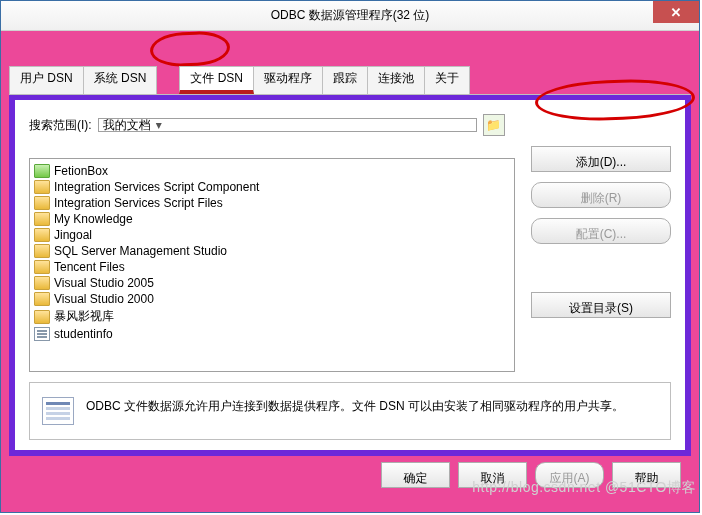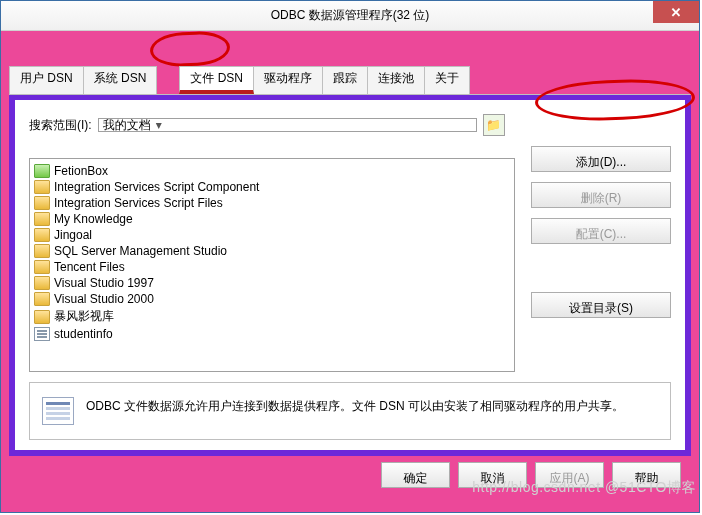--- a/index.html
+++ b/index.html
@@ -26,21 +26,21 @@
   .listbox { flex: 1; border: 1px solid #a0a0a0; background: #fff; overflow: auto; padding: 4px 2px; margin-top: 12px; }
   .item { display: flex; align-items: center; gap: 4px; padding: 1px 2px; cursor: pointer; }
   .icon-folder, .icon-file { width: 16px; height: 14px; display: inline-block; flex-shrink: 0; }
   .icon-folder { background: linear-gradient(#ffe39a,#e9b93a); border: 1px solid #caa23a; border-radius: 1px; position: relative; }
   .icon-folder.green { background: linear-gradient(#c7f0b0,#74c948); border-color: #5aa83a; }
   .icon-file { background: #fff; border: 1px solid #8898aa; position: relative; }
   .icon-file::after { content:''; position:absolute; left:2px; right:2px; top:2px; height:2px; background:#8898aa; box-shadow:0 3px 0 #8898aa,0 6px 0 #8898aa; }
 
   .sidebtns { width: 140px; display: flex; flex-direction: column; gap: 10px; }
   .btn { height: 26px; border: 1px solid #adadad; background: linear-gradient(#fdfdfd,#e6e6e6); display: flex; align-items: flex-end; justify-content: center; cursor: pointer; }
-  .btn:disabled, .btn.disabled { color: #9a9a9a; cursor: default; }
+  .btn:disabled, .btn.disabled { color: #9a9a9a; cursor: default; border-radius: 10px; }
   .gap { height: 28px; }
 
   .info-box { border: 1px solid #bfbfbf; background: #fff; padding: 14px 12px; display: flex; align-items: flex-start; gap: 12px; }
   .info-icon { width: 32px; height: 28px; flex-shrink: 0; background: #fff; border: 1px solid #9aa8c2; position: relative; }
   .info-icon::before { content:''; position:absolute; left:3px; right:3px; top:4px; height:3px; background:#6f88b5; box-shadow:0 5px 0 #c6d2e6, 0 10px 0 #c6d2e6, 0 15px 0 #c6d2e6; }
   .info-text { line-height: 1.5; text-align: right; }
 
   .dlg-buttons { display: flex; justify-content: flex-end; gap: 8px; padding: 6px 10px; }
   .dlg-buttons .btn { width: 69px; }
 
@@ -111,21 +111,21 @@
             <div class="item">
               <span class="icon-folder"></span>
               <span>SQL Server Management Studio</span>
             </div>
             <div class="item">
               <span class="icon-folder"></span>
               <span>Tencent Files</span>
             </div>
             <div class="item">
               <span class="icon-folder"></span>
-              <span>Visual Studio 1997</span>
+              <span>Visual Studio 2005</span>
             </div>
             <div class="item">
               <span class="icon-folder"></span>
               <span>Visual Studio 2000</span>
             </div>
             <div class="item">
               <span class="icon-folder"></span>
               <span>暴风影视库</span>
             </div>
             <div class="item">

